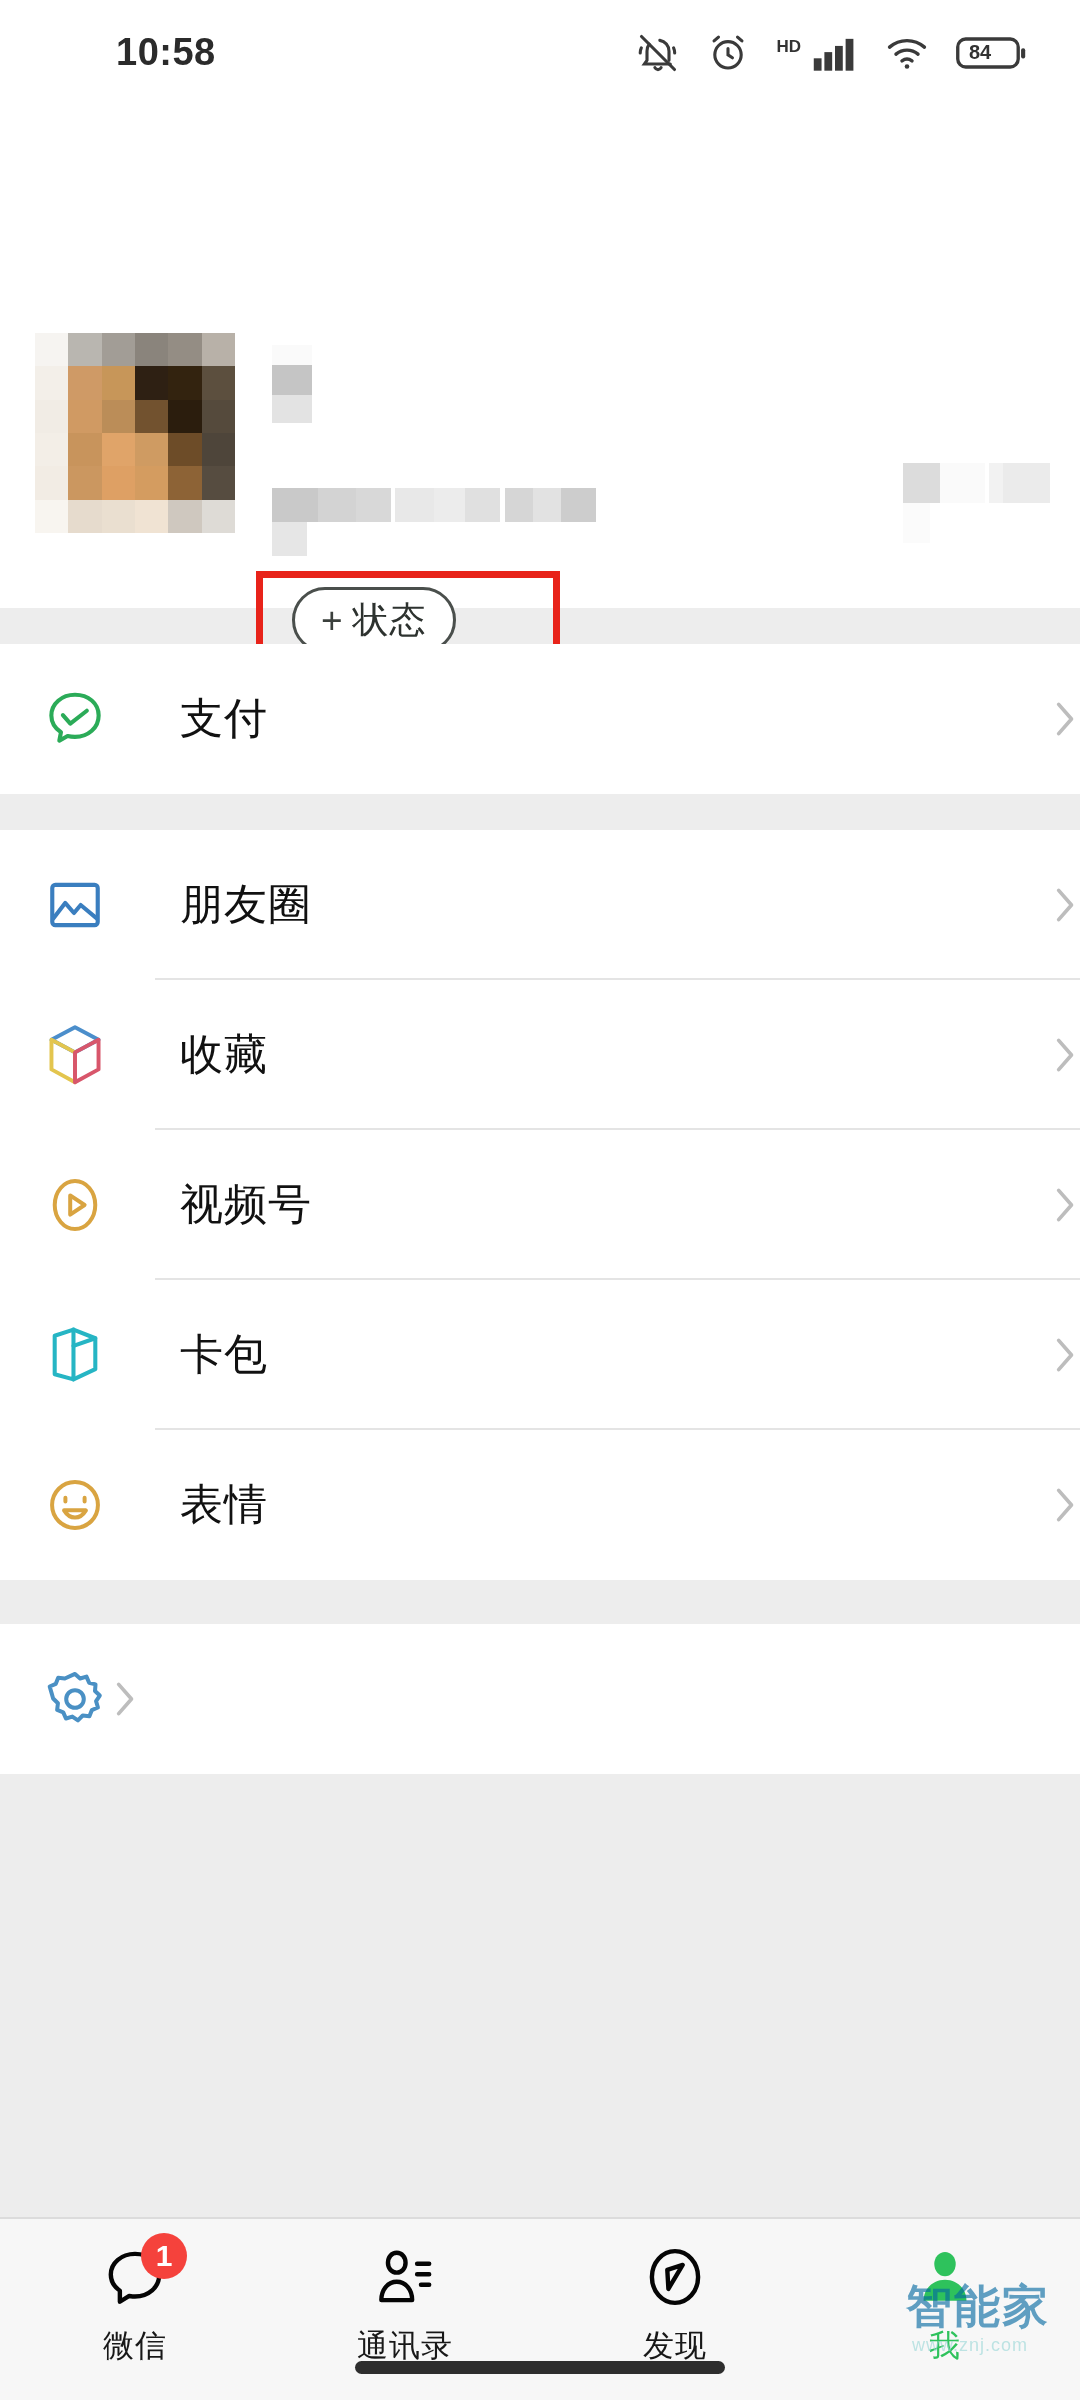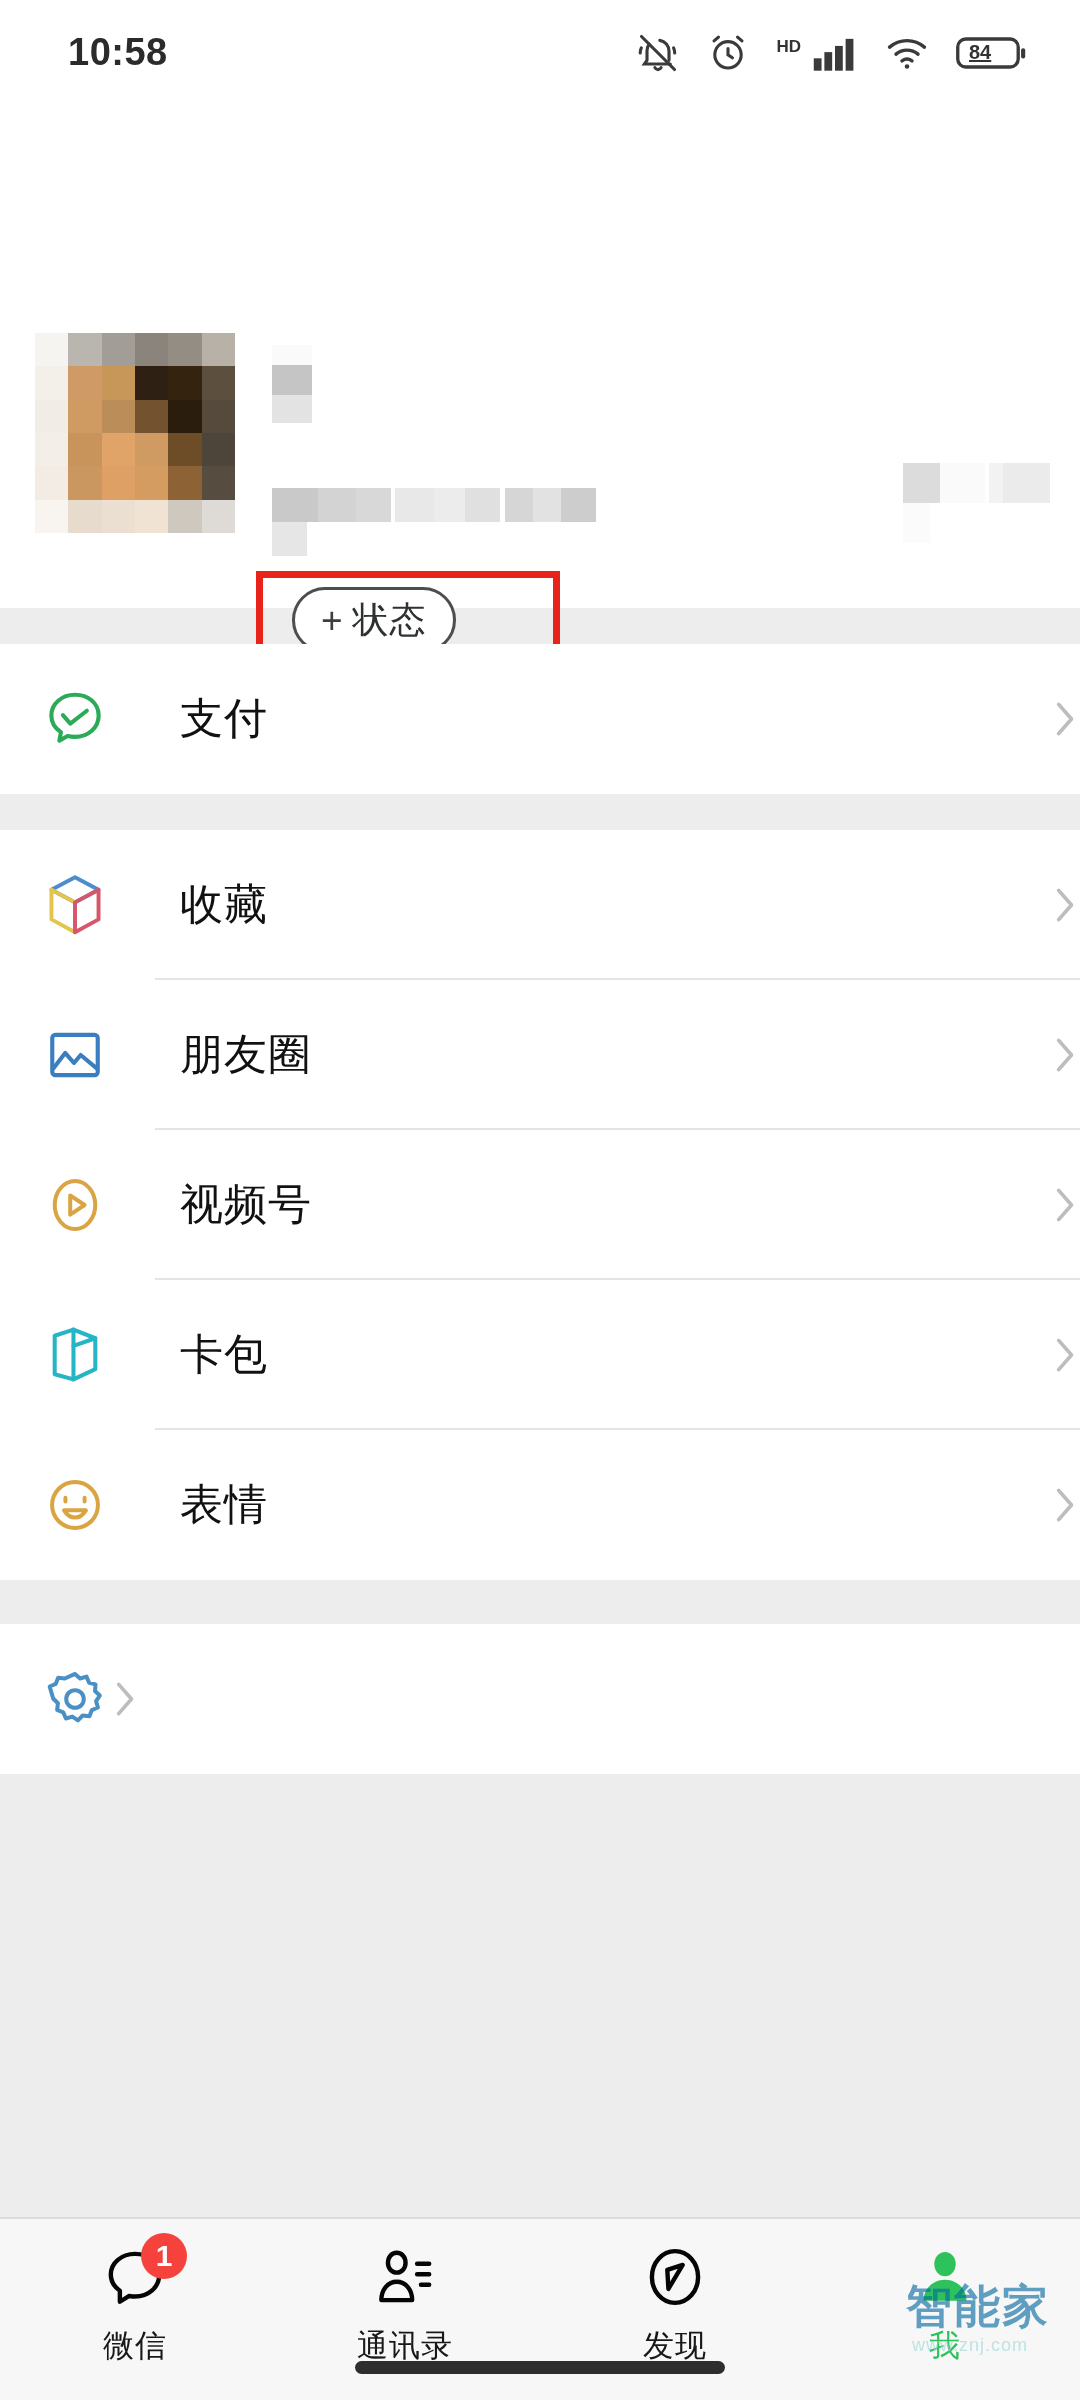--- a/index.html
+++ b/index.html
@@ -16,28 +16,28 @@
 
   
   .statusbar {
     height:105px; background:#ffffff; flex:0 0 auto;
     display:flex; align-items:center; justify-content:space-between;
     padding:0 54px 0 0;
     position:relative;
   }
   .clock {
     font-size:38px; font-weight:bold; color:#2b2b2b;
-    letter-spacing:0.5px; margin-left:68px;
+    letter-spacing:0.5px; margin-left:116px;
   }
   .sysicons { display:flex; align-items:center; gap:26px; height:48px; }
   .sysicons svg { display:block; }
   .hdwrap { display:flex; align-items:flex-end; gap:11px; }
   .hdlabel { font-size:17px; font-weight:bold; color:#333; line-height:1; margin-bottom:20px;}
   .battnum {
-    position:absolute; font-size:20px; font-weight:bold; color:#333;text-decoration:underline;
+    position:absolute; font-size:20px; font-weight:bold; color:#333;
   }
   .battwrap { position:relative; display:flex; align-items:center; }
   .battwrap .battnum { left:13px; top:8px; }
 
   
   .profile {
     background:#ffffff; flex:0 0 auto; position:relative;
     height:503px;
   }
   .avatar {
@@ -268,42 +268,42 @@
       </span>
     </div>
   </div>
 
   <div class="gap" style="height:36px"></div>
 
   <div class="block">
 
     <div class="row divider">
       <span class="ico">
+        <svg width="62" height="62" viewBox="0 0 24 24" fill="none" stroke="#3a7ebf" stroke-width="1.6" stroke-linecap="round" stroke-linejoin="round">
+          <rect x="3.2" y="4.2" width="17.6" height="15.6" rx="1.2"></rect>
+          <path d="M3.6 17.2l4.6-6 3.4 3.9 2.6-3.1 6.2 5.2"></path>
+        </svg>
+      </span>
+      <span class="label">朋友圈</span>
+      <span class="chev">
+        <svg width="26" height="44" viewBox="0 0 14 24" fill="none" stroke="#bdbdbd" stroke-width="2" stroke-linecap="round" stroke-linejoin="round">
+            <path d="M3 4l7 8-7 8"></path>
+          </svg>
+      </span>
+    </div>
+
+    <div class="row divider">
+      <span class="ico">
         <svg width="64" height="68" viewBox="0 0 24 26" fill="none" stroke-width="1.5" stroke-linecap="round" stroke-linejoin="round">
           <path d="M12 2.4 21 7.2 12 12 3 7.2z" stroke="#4b8ecb"></path>
           <path d="M3 7.2v11.3L12 23.4V12z" stroke="#e3c54e"></path>
           <path d="M21 7.2v11.3L12 23.4V12z" stroke="#d8566b"></path>
         </svg>
       </span>
       <span class="label">收藏</span>
-      <span class="chev">
-        <svg width="26" height="44" viewBox="0 0 14 24" fill="none" stroke="#bdbdbd" stroke-width="2" stroke-linecap="round" stroke-linejoin="round">
-            <path d="M3 4l7 8-7 8"></path>
-          </svg>
-      </span>
-    </div>
-
-    <div class="row divider">
-      <span class="ico">
-        <svg width="62" height="62" viewBox="0 0 24 24" fill="none" stroke="#3a7ebf" stroke-width="1.6" stroke-linecap="round" stroke-linejoin="round">
-          <rect x="3.2" y="4.2" width="17.6" height="15.6" rx="1.2"></rect>
-          <path d="M3.6 17.2l4.6-6 3.4 3.9 2.6-3.1 6.2 5.2"></path>
-        </svg>
-      </span>
-      <span class="label">朋友圈</span>
       <span class="chev">
         <svg width="26" height="44" viewBox="0 0 14 24" fill="none" stroke="#bdbdbd" stroke-width="2" stroke-linecap="round" stroke-linejoin="round">
             <path d="M3 4l7 8-7 8"></path>
           </svg>
       </span>
     </div>
 
     <div class="row divider">
       <span class="ico">
         <svg width="64" height="64" viewBox="0 0 24 24" fill="none" stroke="#d9a441" stroke-width="1.5" stroke-linecap="round" stroke-linejoin="round">

